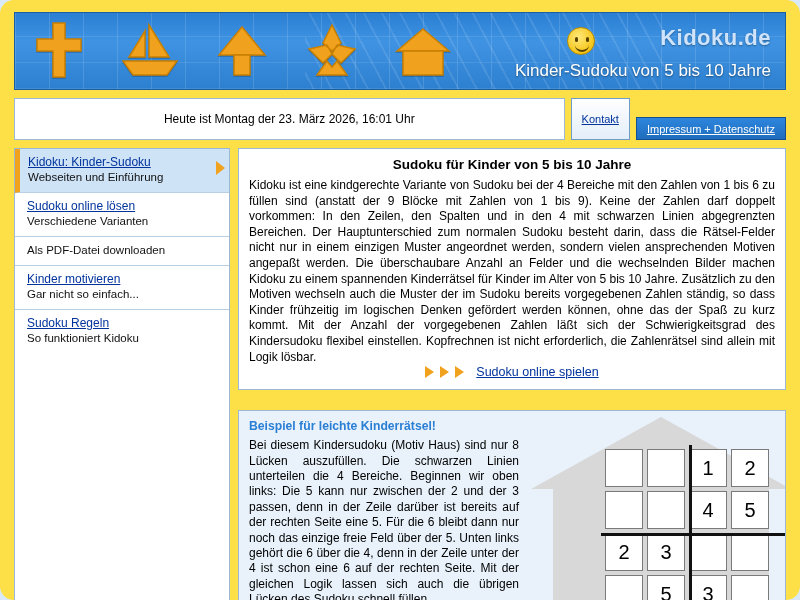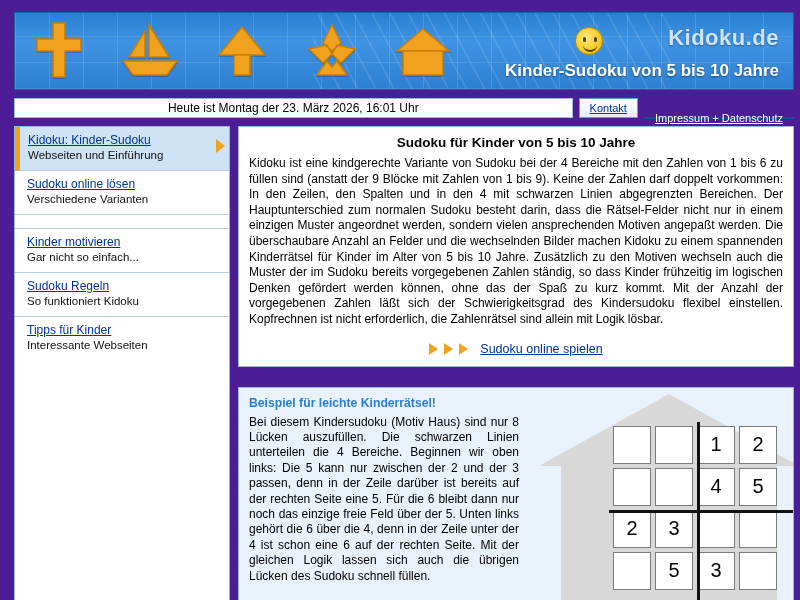--- a/index.html
+++ b/index.html
@@ -6,22 +6,23 @@
   html, body {
     margin: 0; padding: 0;
     width: 800px; height: 600px;
     background: #d9e9f7;
     font-family: "Liberation Sans", sans-serif;
     overflow: hidden;
   }
   .page {
     width: 800px; height: 600px;
     position: relative;
-    background: #4c1d95;
-    padding: 12px 6px 0 14px;
+    background: #fde047;
+    padding: 12px 14px 0 14px;
+    border-radius: 14px;
   }
 
   
   .banner {
     position: relative;
     height: 78px;
     background: linear-gradient(180deg, #2a7fd4 0%, #3f93e2 38%, #2d80d0 100%);
     border: 1px solid #1c5fa0;
     overflow: hidden;
   }
@@ -45,21 +46,21 @@
   .banner-title {
     position: absolute; right: 14px; top: 12px;
     color: #cfe4fa;
     font-size: 22px; font-weight: bold;
     letter-spacing: 0.5px;
     text-shadow: 0 1px 2px rgba(0,0,0,0.35);
   }
   .banner-sub {
     position: absolute; right: 14px; bottom: 8px;
     color: #ffffff;
-    font-size: 17px; font-weight: bold;
+    font-size: 17px; font-weight: normal;
     text-shadow: 0 1px 2px rgba(0,0,0,0.45);
     text-align: center;
   }
   .smiley {
     position: absolute; right: 190px; top: 14px;
     width: 28px; height: 28px; border-radius: 50%;
     background: radial-gradient(circle at 40% 35%, #ffe97a 0%, #f5c518 70%, #d9a300 100%);
     border: 1px solid #b98c00;
   }
   .smiley::before {
@@ -71,21 +72,21 @@
     content:""; position:absolute; left:7px; top:15px;
     width:14px; height:7px;
     border-bottom: 2px solid #5a4300;
     border-radius: 0 0 12px 12px;
   }
 
   
   .topbar {
     margin-top: 8px;
     display: flex; align-items: stretch; gap: 6px;
-    height: 20px;
+    height: 42px;
   }
   .datefield {
     flex: 1;
     background: #ffffff;
     border: 1px solid #9bb8d4;
     font-size: 12px;
     color: #000;
     display: flex; align-items: center; justify-content: center;
   }
   .btn {
@@ -159,21 +160,20 @@
     font-size: 13.5px; text-align: center; color: #000;
   }
   .panel p.intro {
     margin: 0;
     font-size: 12px;
     line-height: 15.6px;
     text-align: justify;
     color: #000;
   }
   .playrow {
-    margin-top: 14px;
     display: flex; align-items: center; justify-content: center; gap: 6px; text-align: right;
   }
   .tri {
     width: 0; height: 0;
     border-left: 9px solid #f0a21e;
     border-top: 6px solid transparent;
     border-bottom: 6px solid transparent;
   }
   .playlink {
     font-size: 12.5px; color: #00339c; text-decoration: underline;
@@ -295,36 +295,33 @@
         <span class="t2">Webseiten und Einführung</span>
         <span class="arrow"></span>
       </div>
 
       <div class="nav-item">
         <span class="t1">Sudoku online lösen</span>
         <span class="t2">Verschiedene Varianten</span>
       </div>
 
       <div class="nav-item">
+        <span class="t2">Als PDF-Datei downloaden</span>
       </div>
 
       <div class="nav-item">
         <span class="t1">Kinder motivieren</span>
         <span class="t2">Gar nicht so einfach...</span>
       </div>
 
       <div class="nav-item">
         <span class="t1">Sudoku Regeln</span>
         <span class="t2">So funktioniert Kidoku</span>
       </div>
 
-      <div class="nav-item">
-        <span class="t1">Tipps für Kinder</span>
-        <span class="t2">Interessante Webseiten</span>
-      </div>
     </div>
 
     <div class="content">
 
       <div class="panel">
         <h1>Sudoku für Kinder von 5 bis 10 Jahre</h1>
         <p class="intro">Kidoku ist eine kindgerechte Variante von Sudoku bei der 4 Bereiche mit den Zahlen von 1 bis 6 zu füllen sind (anstatt der 9 Blöcke mit Zahlen von 1 bis 9). Keine der Zahlen darf doppelt vorkommen: In den Zeilen, den Spalten und in den 4 mit schwarzen Linien abgegrenzten Bereichen. Der Hauptunterschied zum normalen Sudoku besteht darin, dass die Rätsel-Felder nicht nur in einem einzigen Muster angeordnet werden, sondern vielen ansprechenden Motiven angepaßt werden. Die überschaubare Anzahl an Felder und die wechselnden Bilder machen Kidoku zu einem spannenden Kinderrätsel für Kinder im Alter von 5 bis 10 Jahre. Zusätzlich zu den Motiven wechseln auch die Muster der im Sudoku bereits vorgegebenen Zahlen ständig, so dass Kinder frühzeitig im logischen Denken gefördert werden können, ohne das der Spaß zu kurz kommt. Mit der Anzahl der vorgegebenen Zahlen läßt sich der Schwierigkeitsgrad des Kindersudoku flexibel einstellen. Kopfrechnen ist nicht erforderlich, die Zahlenrätsel sind allein mit Logik lösbar.</p>
         <div class="playrow">
           <span class="tri"></span>
           <span class="tri"></span>

